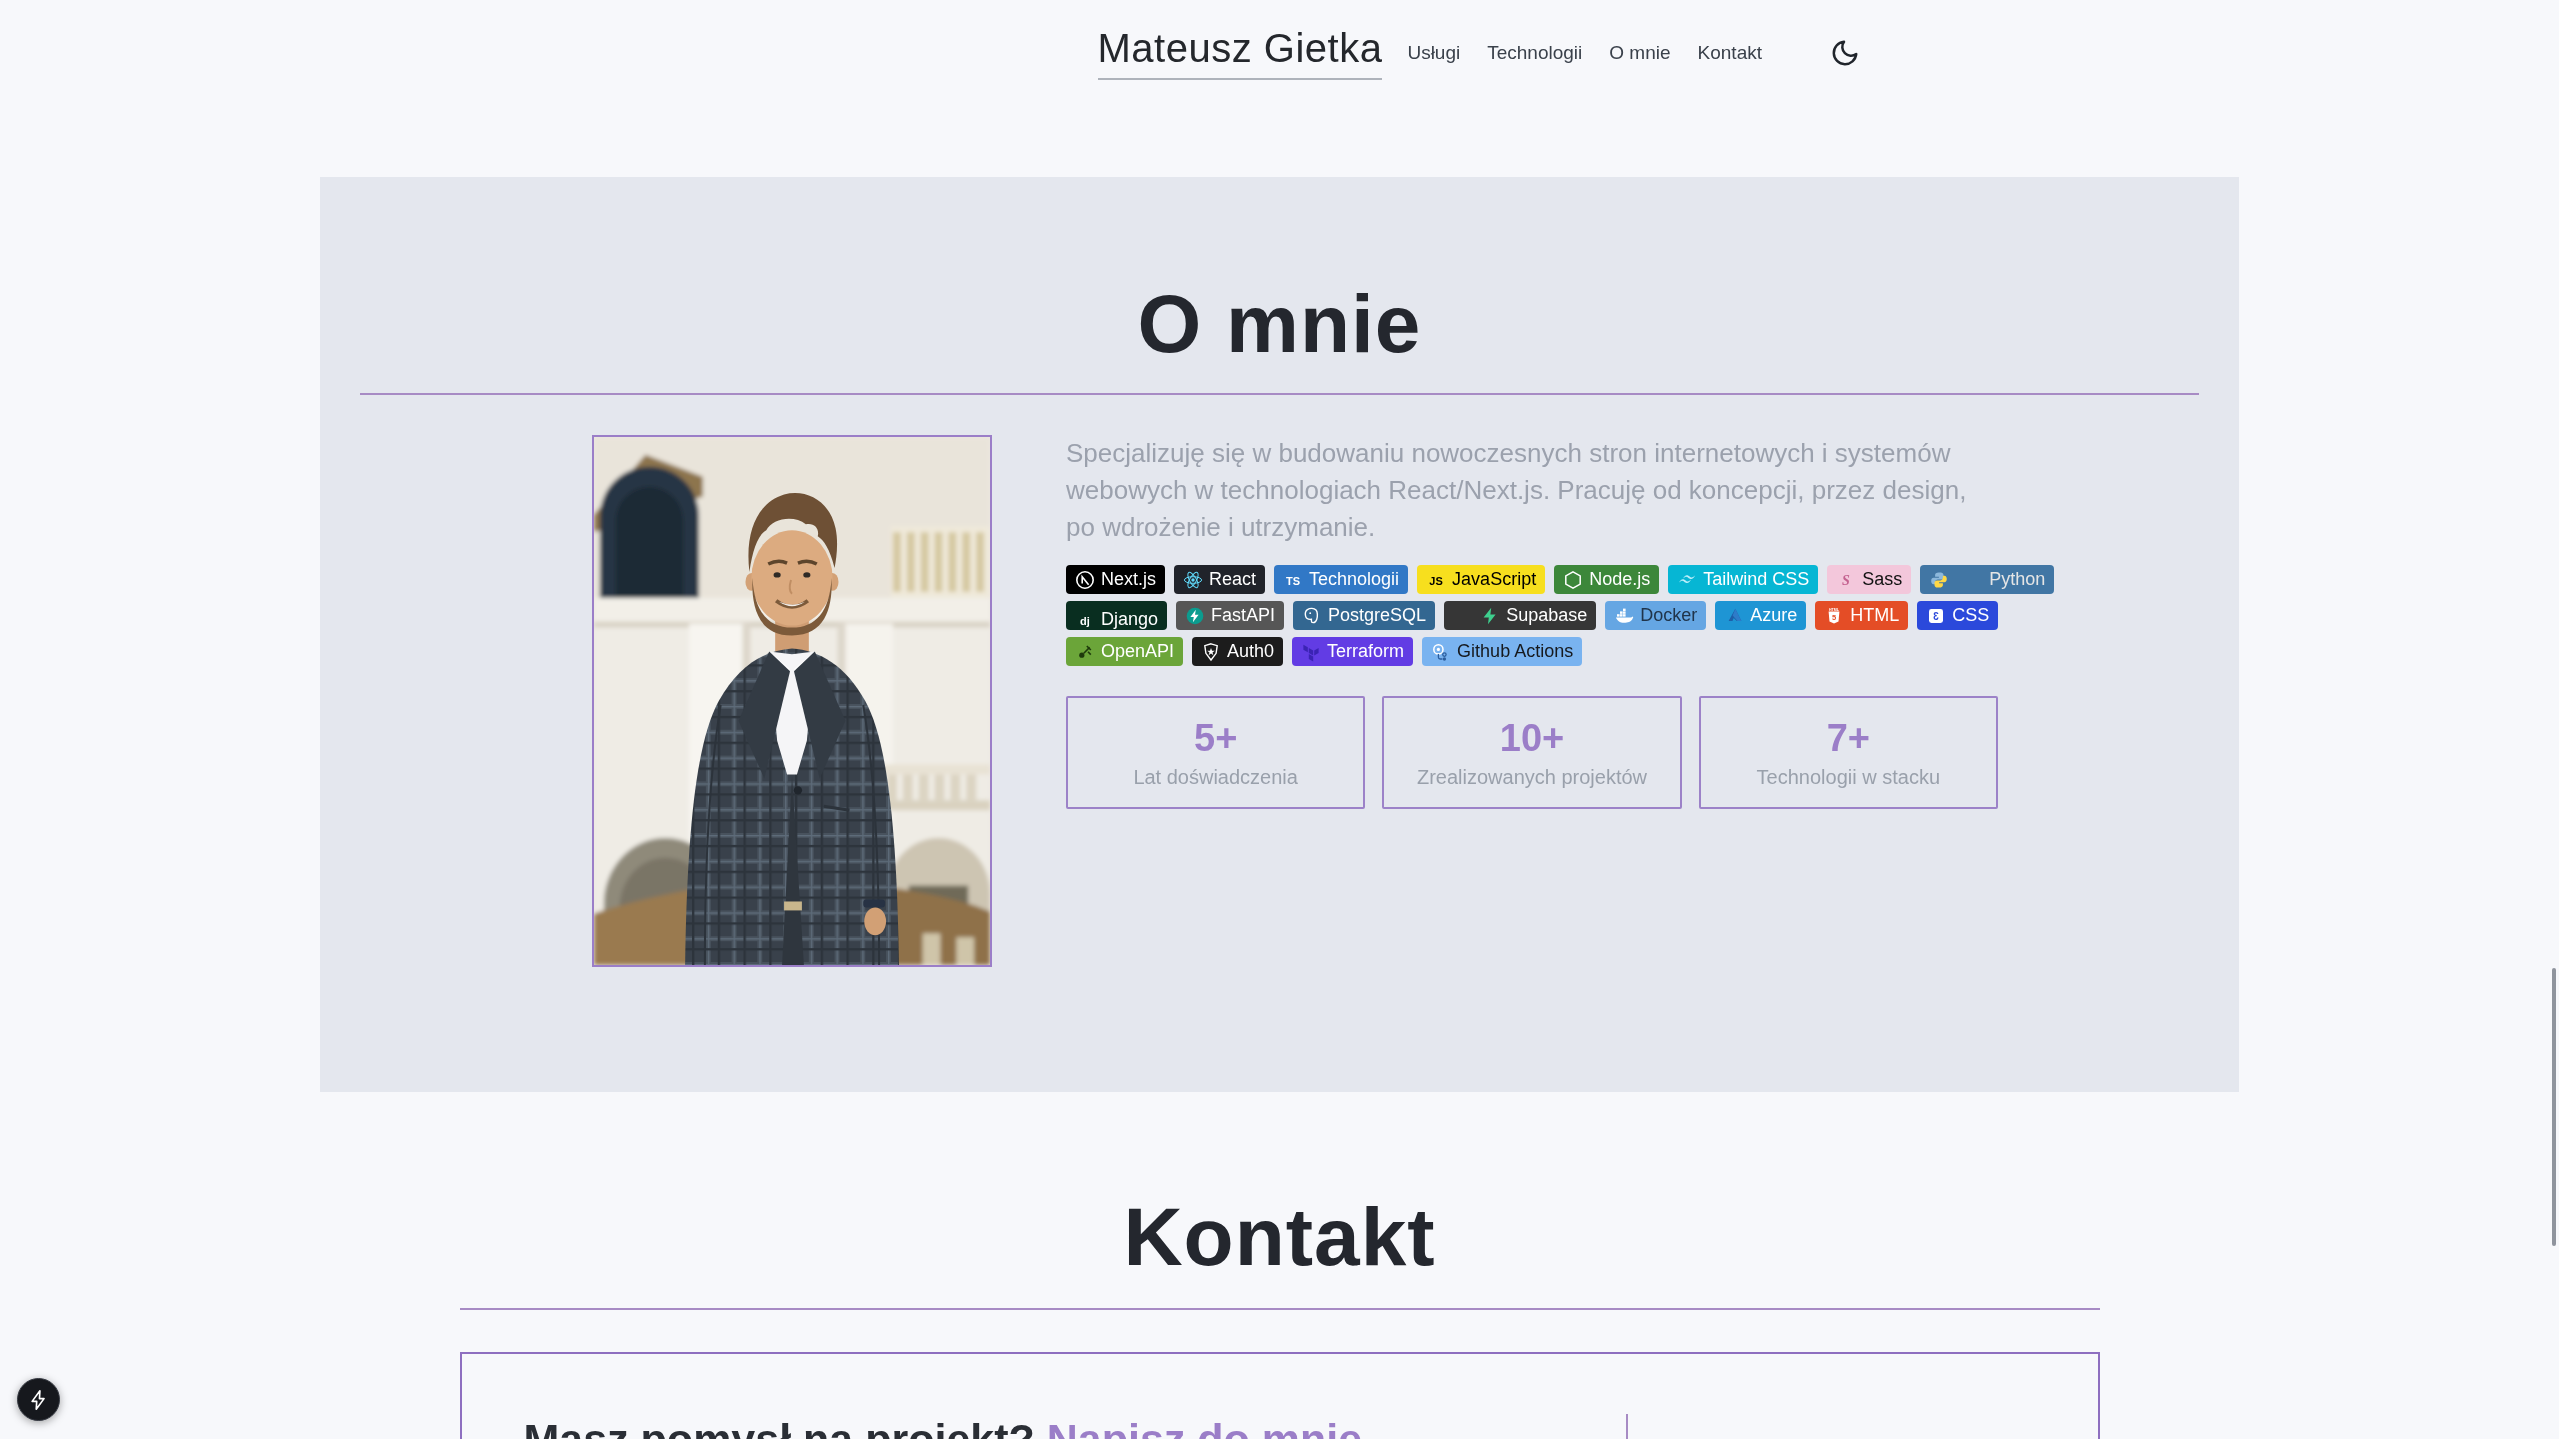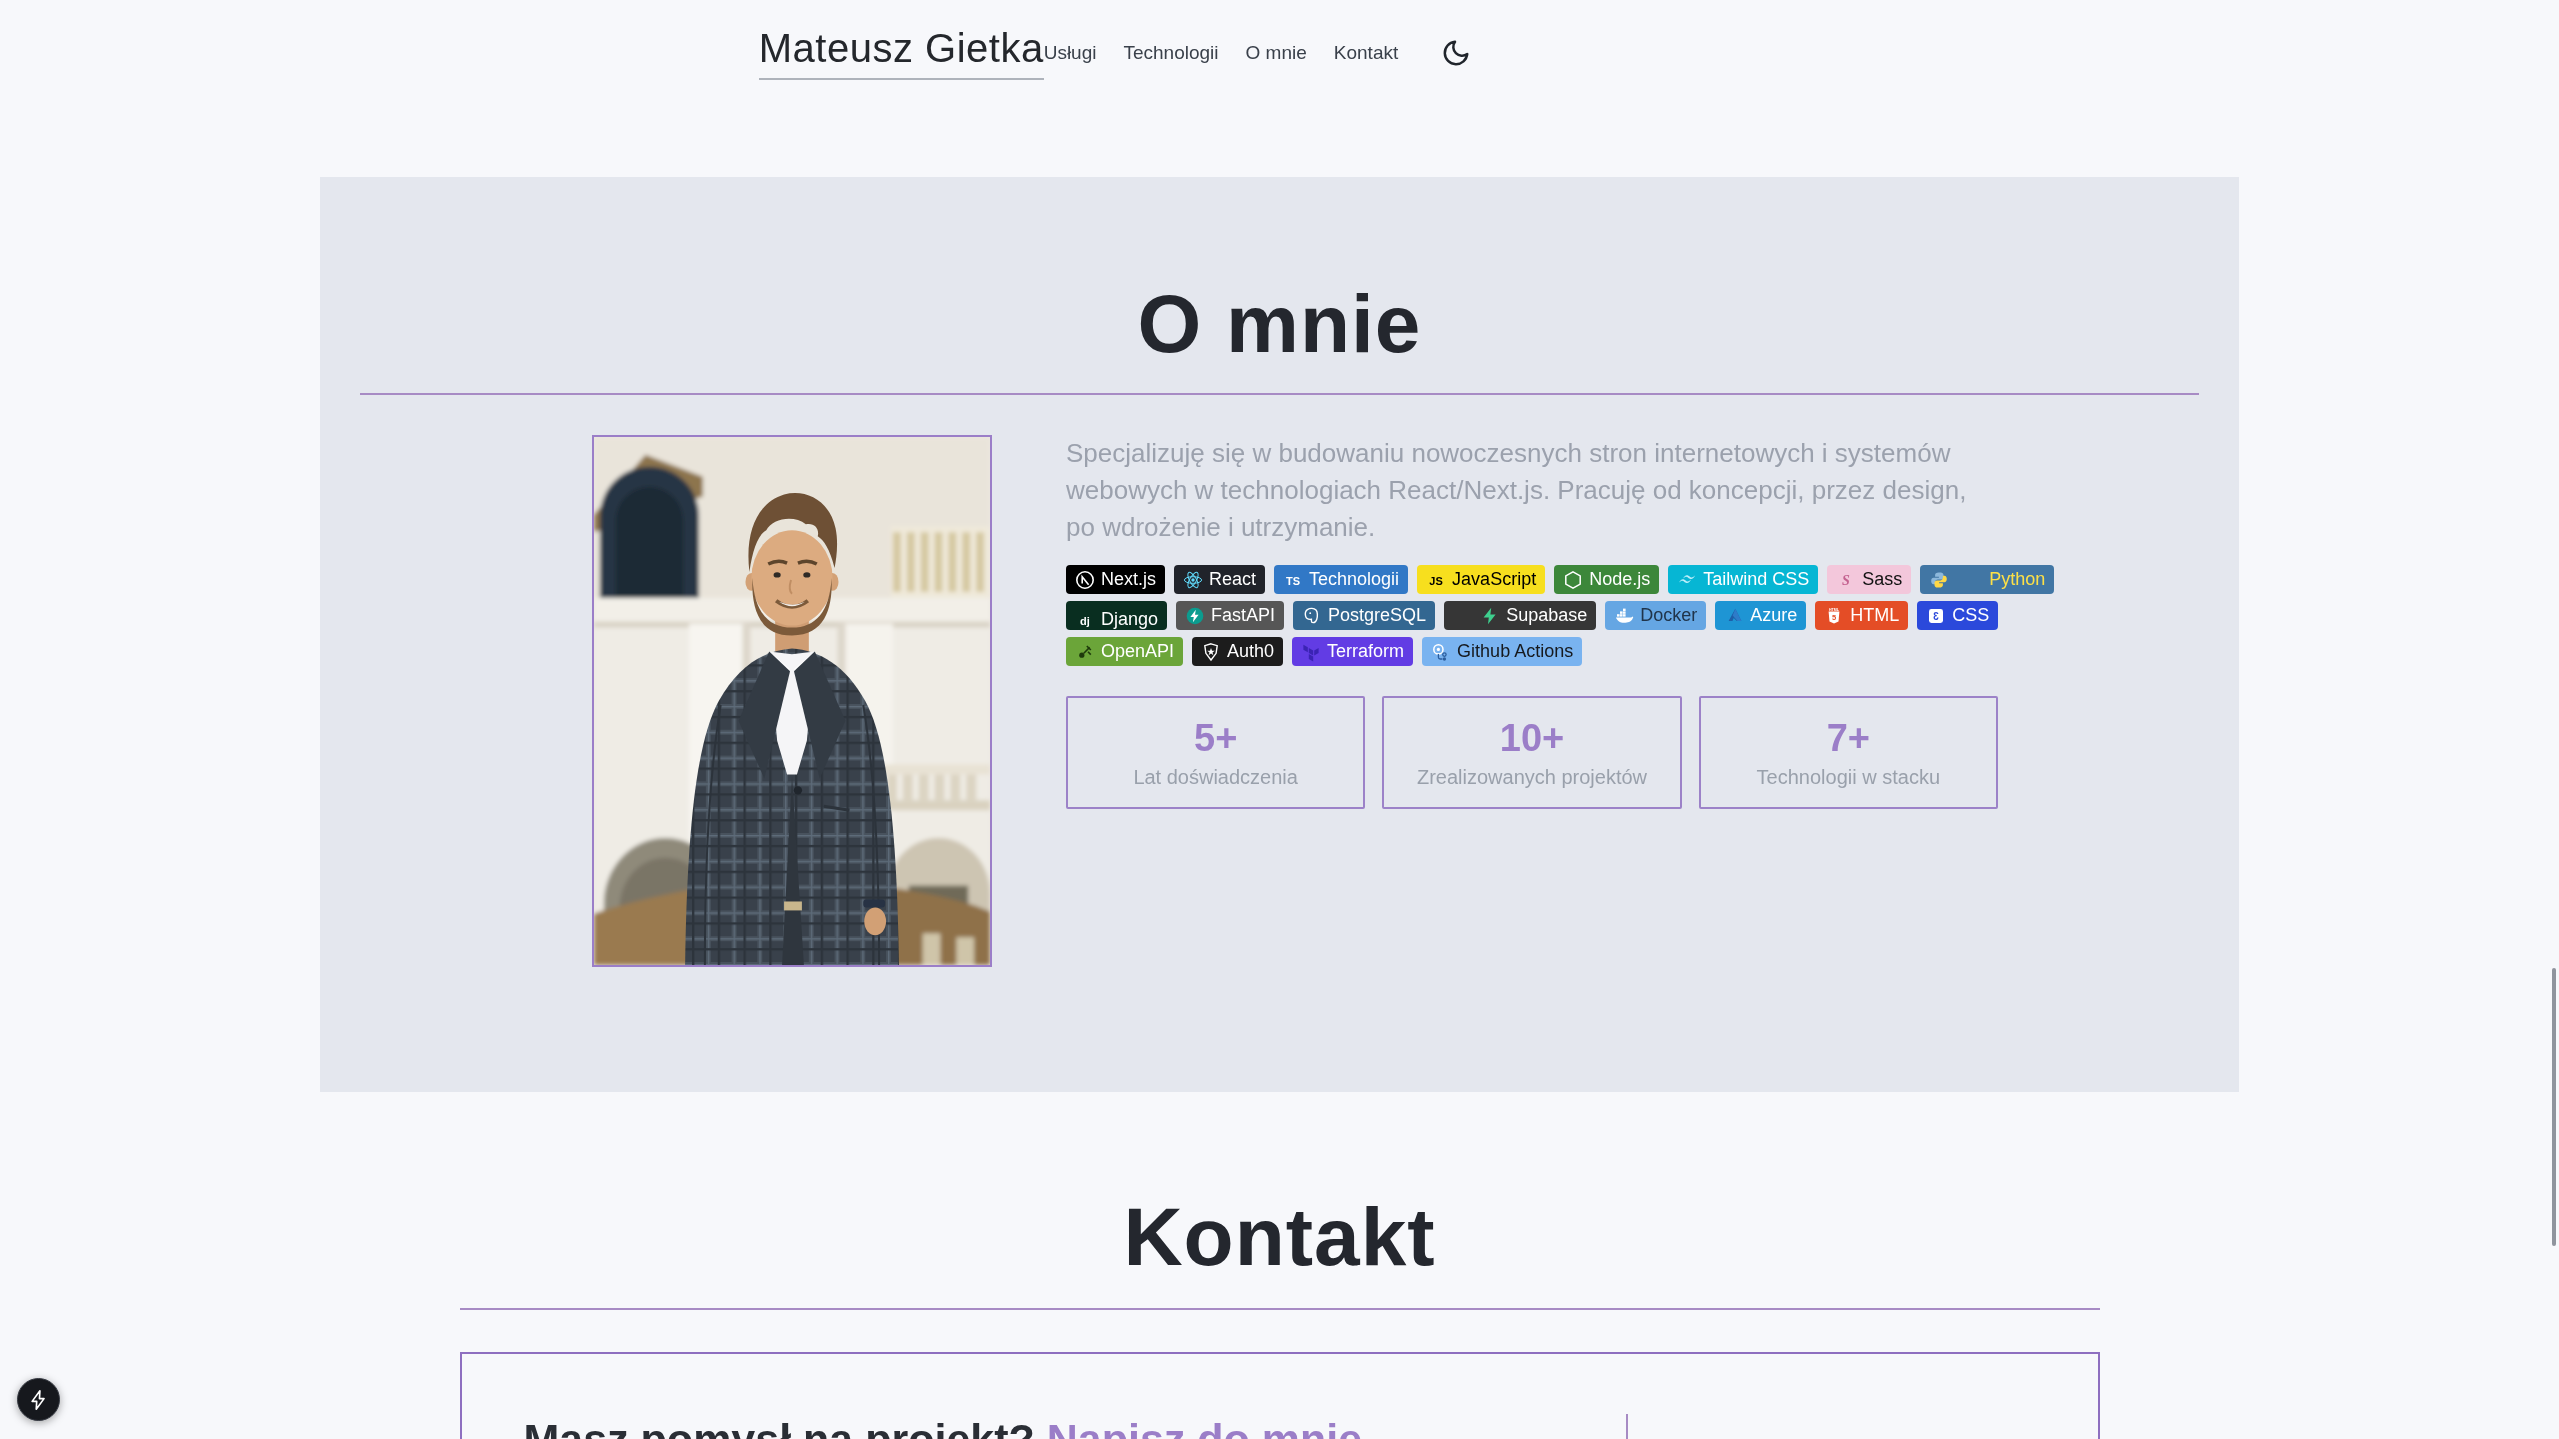--- a/index.html
+++ b/index.html
@@ -6,22 +6,22 @@
   body{
     width:2559px;height:1439px;position:relative;overflow:hidden;
     background:#f7f8fb;color:#2a2e35;
     font-family:"Liberation Sans",sans-serif;
     -webkit-font-smoothing:antialiased;
   }
   a{text-decoration:none;}
 
   
   .header{position:absolute;top:0;left:0;width:2241px;height:106px;
-    display:flex;align-items:center;justify-content:center;
-    padding:0 378px 0 370px;box-sizing:border-box;}
+    display:flex;align-items:center;justify-content:flex-end;
+    padding:0 378px 0 370px;box-sizing:border-box;gap:25px;}
   .logo{font-size:40px;color:#24272c;padding-bottom:7px;border-bottom:2px solid #aeb3bb;letter-spacing:.5px;}
   .nav{display:flex;align-items:center;gap:27px;}
   .nav-link{font-size:19px;color:#3a414b;}
   .theme-toggle{margin-left:40px;width:36px;height:36px;background:none;border:none;padding:0;cursor:pointer;
     display:flex;align-items:center;justify-content:center;}
 
   
   .about{position:absolute;left:320px;top:177px;width:1919px;height:915px;background:#e4e7ee;box-sizing:border-box;}
   .section-title{margin:0;text-align:center;font-size:82px;font-weight:700;color:#24272e;line-height:1;letter-spacing:1px;}
   .about .section-title{padding-top:106px;}
@@ -237,21 +237,21 @@
               <span class="b-label">Tailwind CSS</span>
             </span>
             <span class="badge" style="background: rgb(243, 199, 219); color: rgb(17, 17, 17);">
               <span class="b-icon">
                 <svg width="20" height="20" viewBox="0 0 20 20">
                   <text x="10" y="15" text-anchor="middle" font-family="Liberation Serif,serif" font-style="italic" font-weight="bold" font-size="14" fill="#C4618F">S</text>
                 </svg>
               </span>
               <span class="b-label">Sass</span>
             </span>
-            <span class="badge" style="background: rgb(65, 118, 164); color: #fde047; gap: 40px;">
+            <span class="badge" style="background: rgb(65, 118, 164); color: #e5e5e5; gap: 40px;">
               <span class="b-icon">
                 <svg width="20" height="20" viewBox="0 0 20 20">
                   <path d="M9.8 2.5c-2.6 0-3.7 1.1-3.7 2.6v1.7h3.8v.9H4.6c-1.5 0-2.4 1.2-2.4 3.2 0 1.9.8 3.3 2.4 3.3h1.5v-2c0-1.5 1.3-2.6 2.8-2.6h3.4c1.2 0 2.2-1 2.2-2.3V5.1c0-1.4-1.2-2.6-2.7-2.6z" fill="#8CB8DC"></path>
                   <path d="M10.2 17.5c2.6 0 3.7-1.1 3.7-2.6v-1.7h-3.8v-.9h5.3c1.5 0 2.4-1.2 2.4-3.2 0-1.9-.8-3.3-2.4-3.3h-1.5v2c0 1.5-1.3 2.6-2.8 2.6H7.7c-1.2 0-2.2 1-2.2 2.3v2.2c0 1.4 1.2 2.6 2.7 2.6z" fill="#FFD845"></path>
                 </svg>
               </span>
               <span class="b-label">Python</span>
             </span>
           </div>
         <div class="badge-row">

